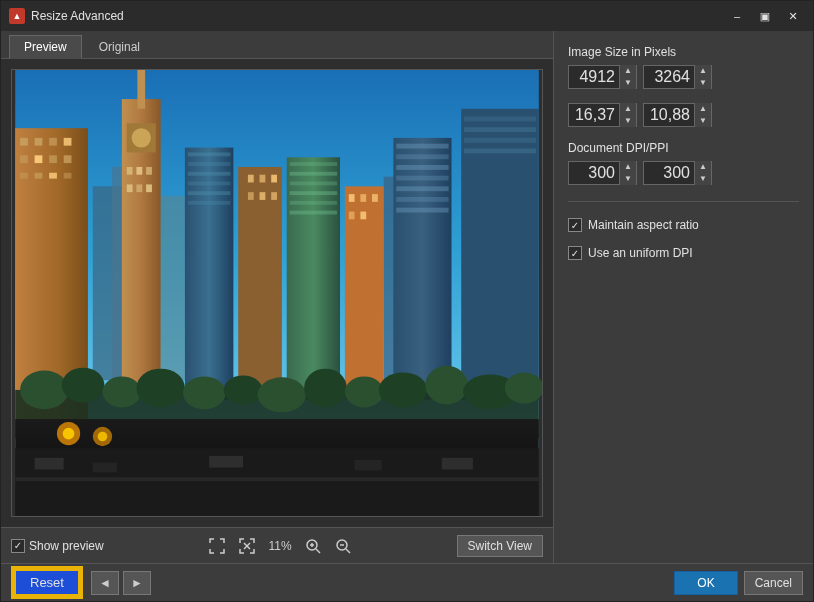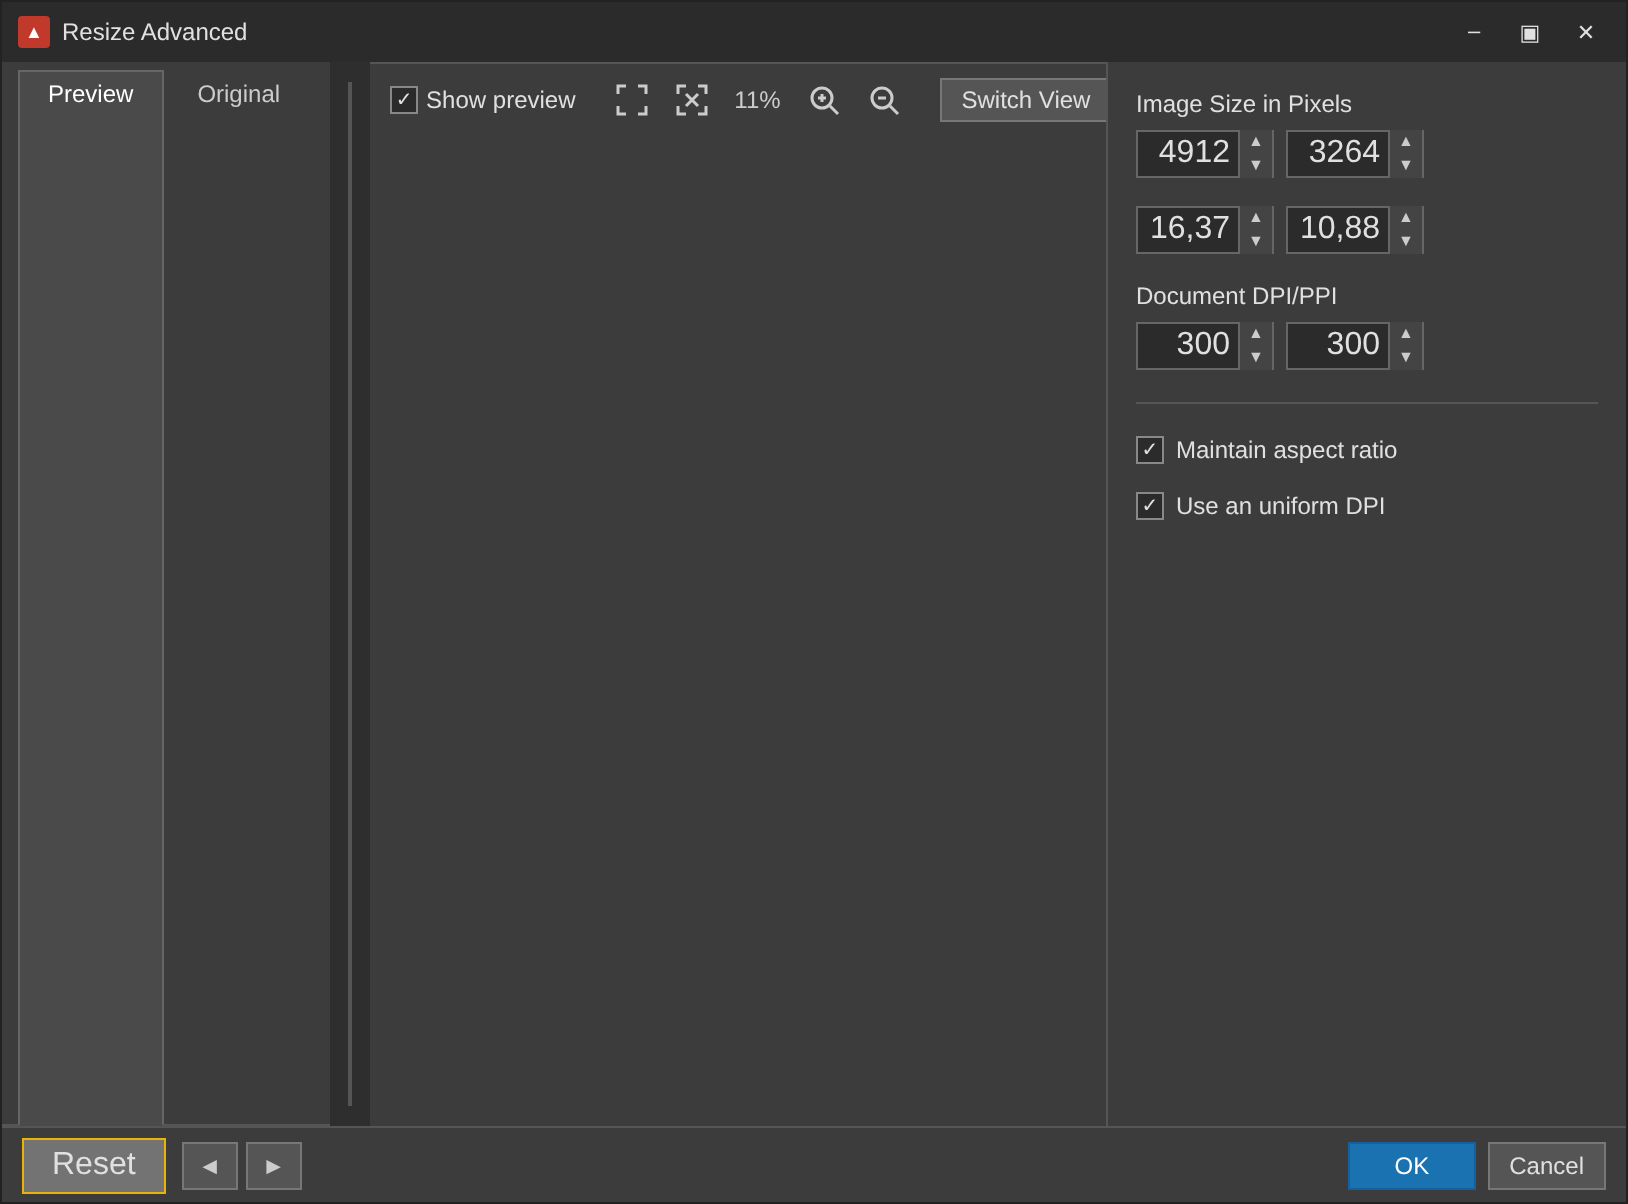--- a/index.html
+++ b/index.html
@@ -69,21 +69,21 @@
 
     .main-content {
       display: flex;
       flex: 1;
       overflow: hidden;
     }
 
     .left-panel {
       flex: 1;
       display: flex;
-      flex-direction: row;
+      flex-direction: column;
       overflow: hidden;
     }
 
     .tabs {
       display: flex;
       background: #3c3c3c;
       padding: 4px 8px 0;
       border-bottom: 1px solid #555;
       flex-shrink: 0;
     }
@@ -205,25 +205,25 @@
       border: 1px solid #777;
       color: #ccc;
       cursor: pointer;
       font-size: 12px;
       display: flex;
       align-items: center;
       justify-content: center;
     }
     .reset-btn {
       padding: 4px 14px;
-      background: #737373;
-      border: 1px solid #eab308;
-      color: #e0e0e0;
-      cursor: pointer;
-      font-size: 16px;
+      background: #1d4ed8;
+      border: 5px solid #eab308;
+      color: #e0e0e0;
+      cursor: pointer;
+      font-size: 13px;
     }
     .footer-spacer { flex: 1; }
     .ok-btn {
       padding: 4px 22px;
       background: #1a73b0;
       border: 1px solid #1560a0;
       color: #ffffff;
       cursor: pointer;
       font-size: 12px;
       margin-right: 6px;

